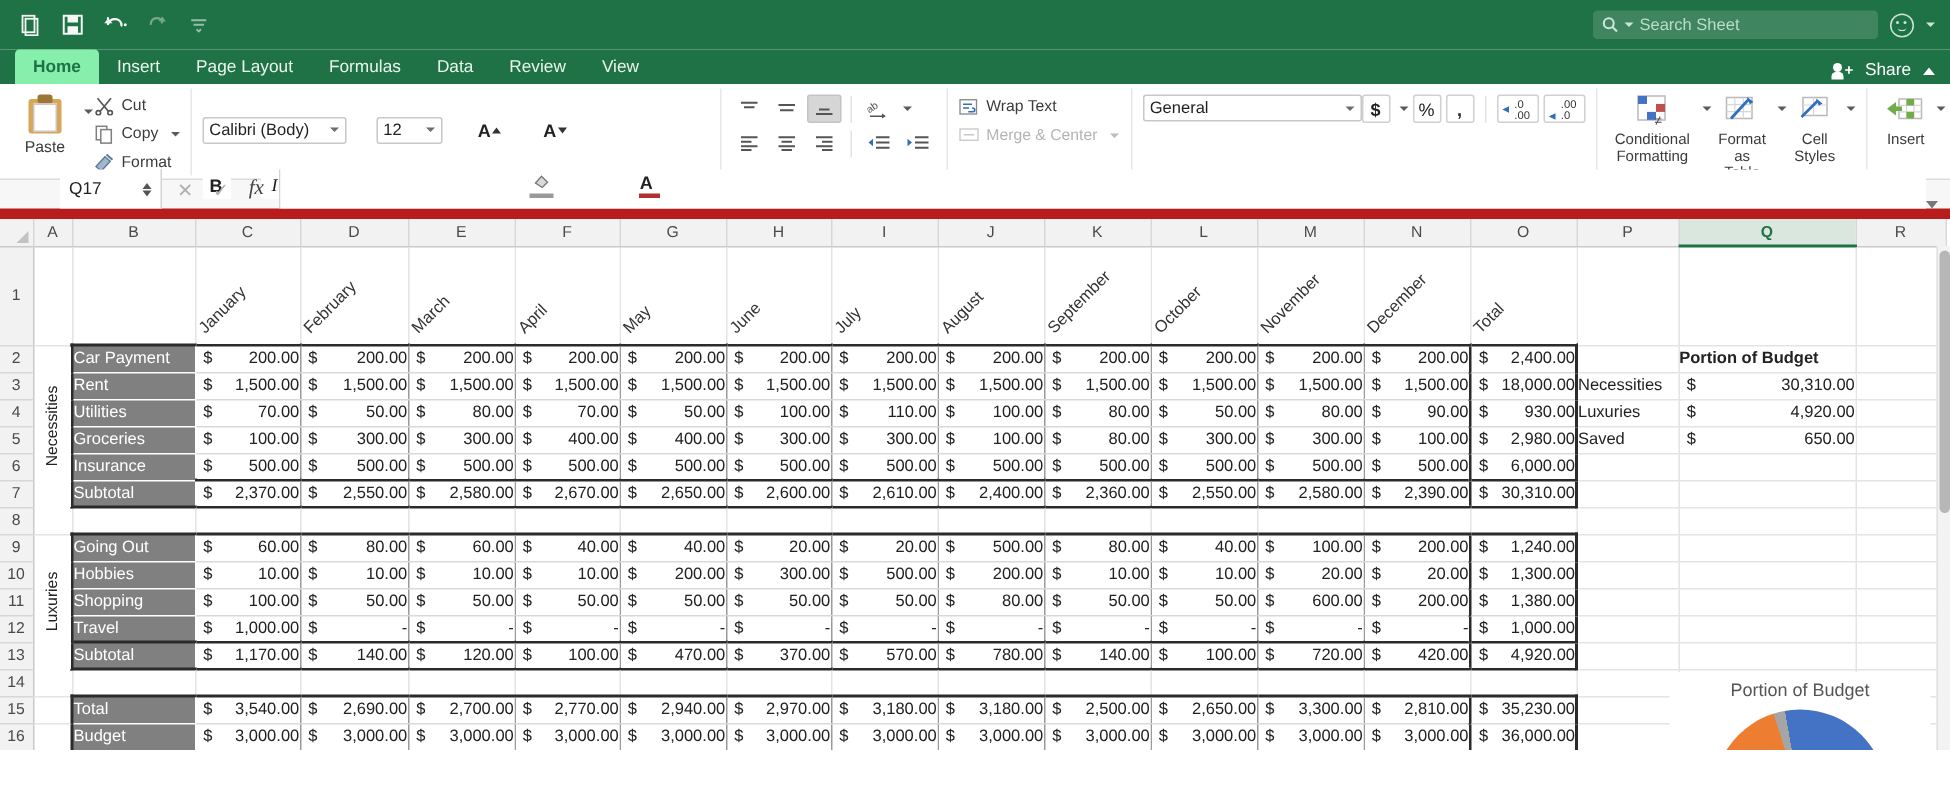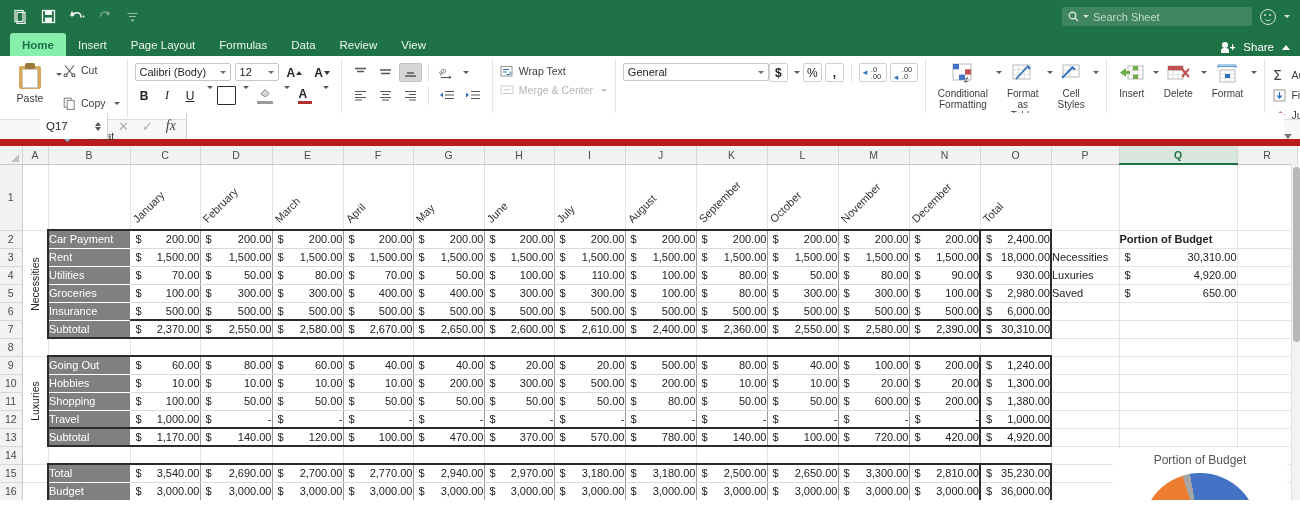--- a/index.html
+++ b/index.html
@@ -82,28 +82,28 @@
   .clipboard .board{ position:absolute; left:0; top:3px; width:22px;height:23px;
                      background:#d8a657; border-radius:2px; }
   .clipboard .paper{ position:absolute; left:3px; top:6px; width:16px;height:19px;
                      background:#fff; border:1px solid #c9c9c9; }
   .clipboard .clip{ position:absolute; left:6px; top:0px; width:10px;height:6px;
                     background:#9c7637; border-radius:2px; }
   .paste-col .lbl{ margin-top:3px; }
   .dot-caret{ width:0;height:0;border-left:3px solid transparent;border-right:3px solid transparent;
               border-top:3.5px solid #5a5a5a; margin-left:3px; }
 
-  .stack{ display:flex; flex-direction:column; gap:17px; padding-top:3px; }
+  .stack{ display:flex; flex-direction:column; gap:3px; padding-top:3px; }
   .srow{ display:flex; align-items:center; gap:5px; height:16px; }
   .mini{ width:14px;height:14px; display:flex;align-items:center;justify-content:center; }
   .mini svg{ display:block; }
 
   
   .fontgrp{ flex-direction:column; display:flex; padding-top:4px; }
-  .frow{ display:flex; align-items:flex-start; gap:4px; margin-bottom:4px; }
+  .frow{ display:flex; align-items:center; gap:20px; margin-bottom:4px;margin-top:14px; }
   .combo{ height:18px; border:1px solid #c8c8c8; border-radius:2px; background:#fff;
           display:flex; align-items:center; justify-content:space-between;
           padding:0 4px; font-size:11px; color:#222; }
   .combo .cv{ white-space:nowrap; overflow:hidden; }
   .combo .ca{ width:0;height:0;border-left:3px solid transparent;border-right:3px solid transparent;
               border-top:3.5px solid #6b6b6b; margin-left:4px; }
   .btn-sq{ height:19px; min-width:19px; border:1px solid transparent; border-radius:2px;
            display:flex; align-items:center; justify-content:center;
            font-size:12px; color:#222; background:#fff; padding:0 3px; }
   .btn-sq.bordered{ border:1px solid #d0d0d0; }

